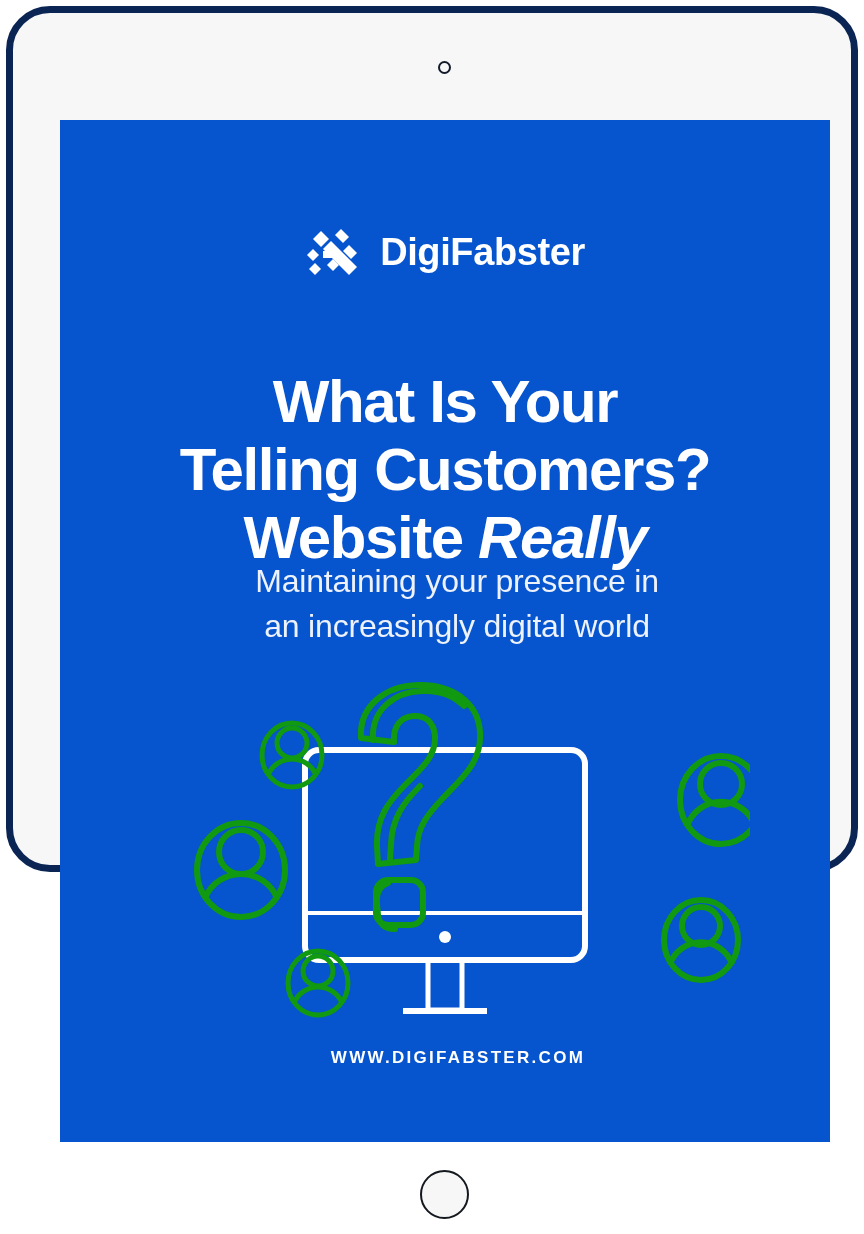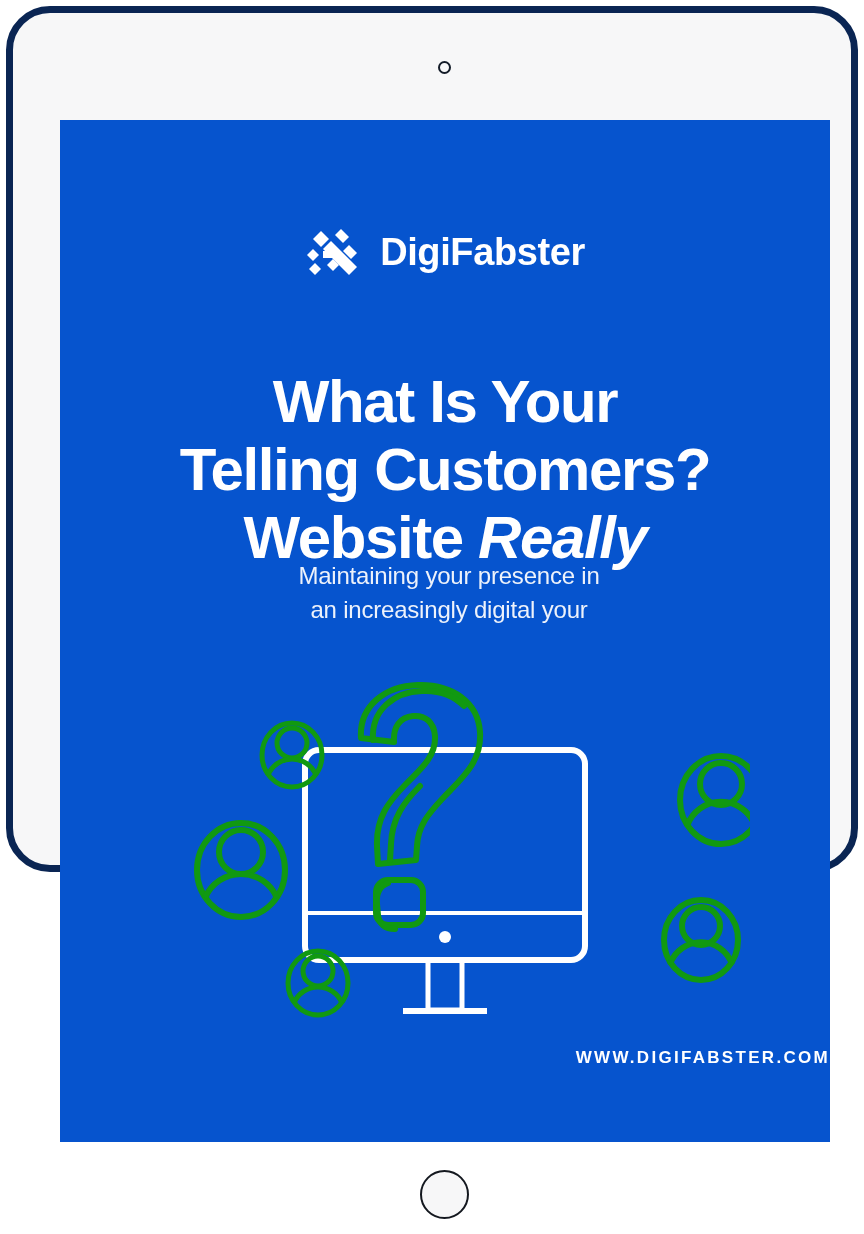--- a/index.html
+++ b/index.html
@@ -107,26 +107,26 @@
     white-space: nowrap;
   }
   #headline .em-really {
     font-style: italic;
     font-weight: bold;
   }
 
   
   #subheadline {
     position: absolute;
-    left: 4px;
+    left: 12px;
     top: 439px;
     width: 770px;
     text-align: center;
     color: #edf2fb;
-    font-size: 24px;
+    font-size: 32px;
     font-weight: 300;
     line-height: 1.4;
     letter-spacing: -0.2px;
   }
   #subheadline .line {
     display: block;
     white-space: nowrap;
   }
 
   
@@ -137,25 +137,26 @@
     width: 610px;
     height: 350px;
   }
 
   
   #footer-url {
     position: absolute;
     left: 0;
     top: 928px;
     width: 770px;
-    text-align: right;
+    text-align: center;
     color: #ffffff;
     font-size: 17px;
     font-weight: bold;
     letter-spacing: 2.3px;
+    padding-left: 13px;
   }
 </style>
 </head>
 <body>
 
 <div id="device-frame">
 
   <div id="camera-dot"></div>
 
   <div id="cover-page">
@@ -177,21 +178,21 @@
     </div>
 
     <h1 id="headline">
       <span class="line">What Is Your</span>
       <span class="line">Telling Customers?</span>
       <span class="line"><span>Website </span><span class="em-really">Really</span></span>
     </h1>
 
     <div id="subheadline">
       <span class="line">Maintaining your presence in</span>
-      <span class="line">an increasingly digital your</span>
+      <span class="line">an increasingly digital world</span>
     </div>
 
     <svg id="illustration" viewBox="0 0 610 350" aria-hidden="true">
 
       <g>
         <rect x="165" y="70" width="280" height="210" rx="14" ry="14" fill="none" stroke="#ffffff" stroke-width="6"></rect>
         <line x1="165" y1="233" x2="445" y2="233" stroke="#ffffff" stroke-width="4"></line>
         <circle cx="305" cy="257" r="6" fill="#ffffff"></circle>
         <rect x="288" y="280" width="34" height="50" fill="none" stroke="#ffffff" stroke-width="5"></rect>
         <line x1="263" y1="331" x2="347" y2="331" stroke="#ffffff" stroke-width="6" stroke-linecap="butt"></line>

